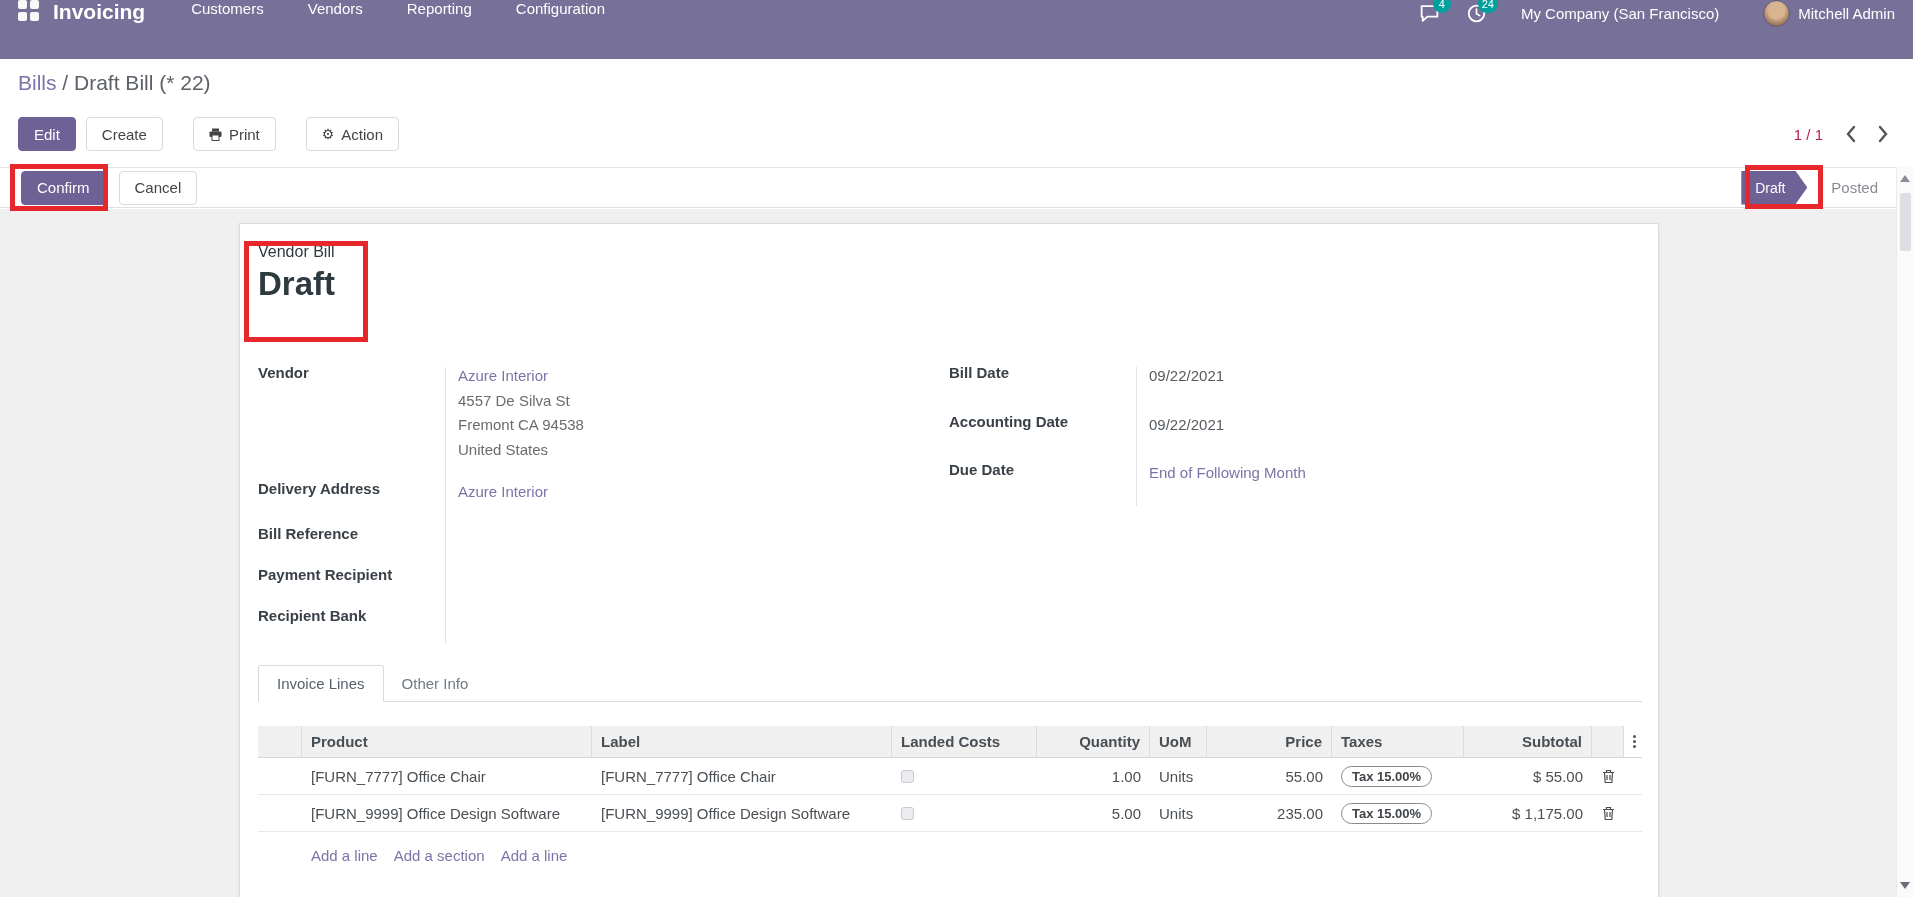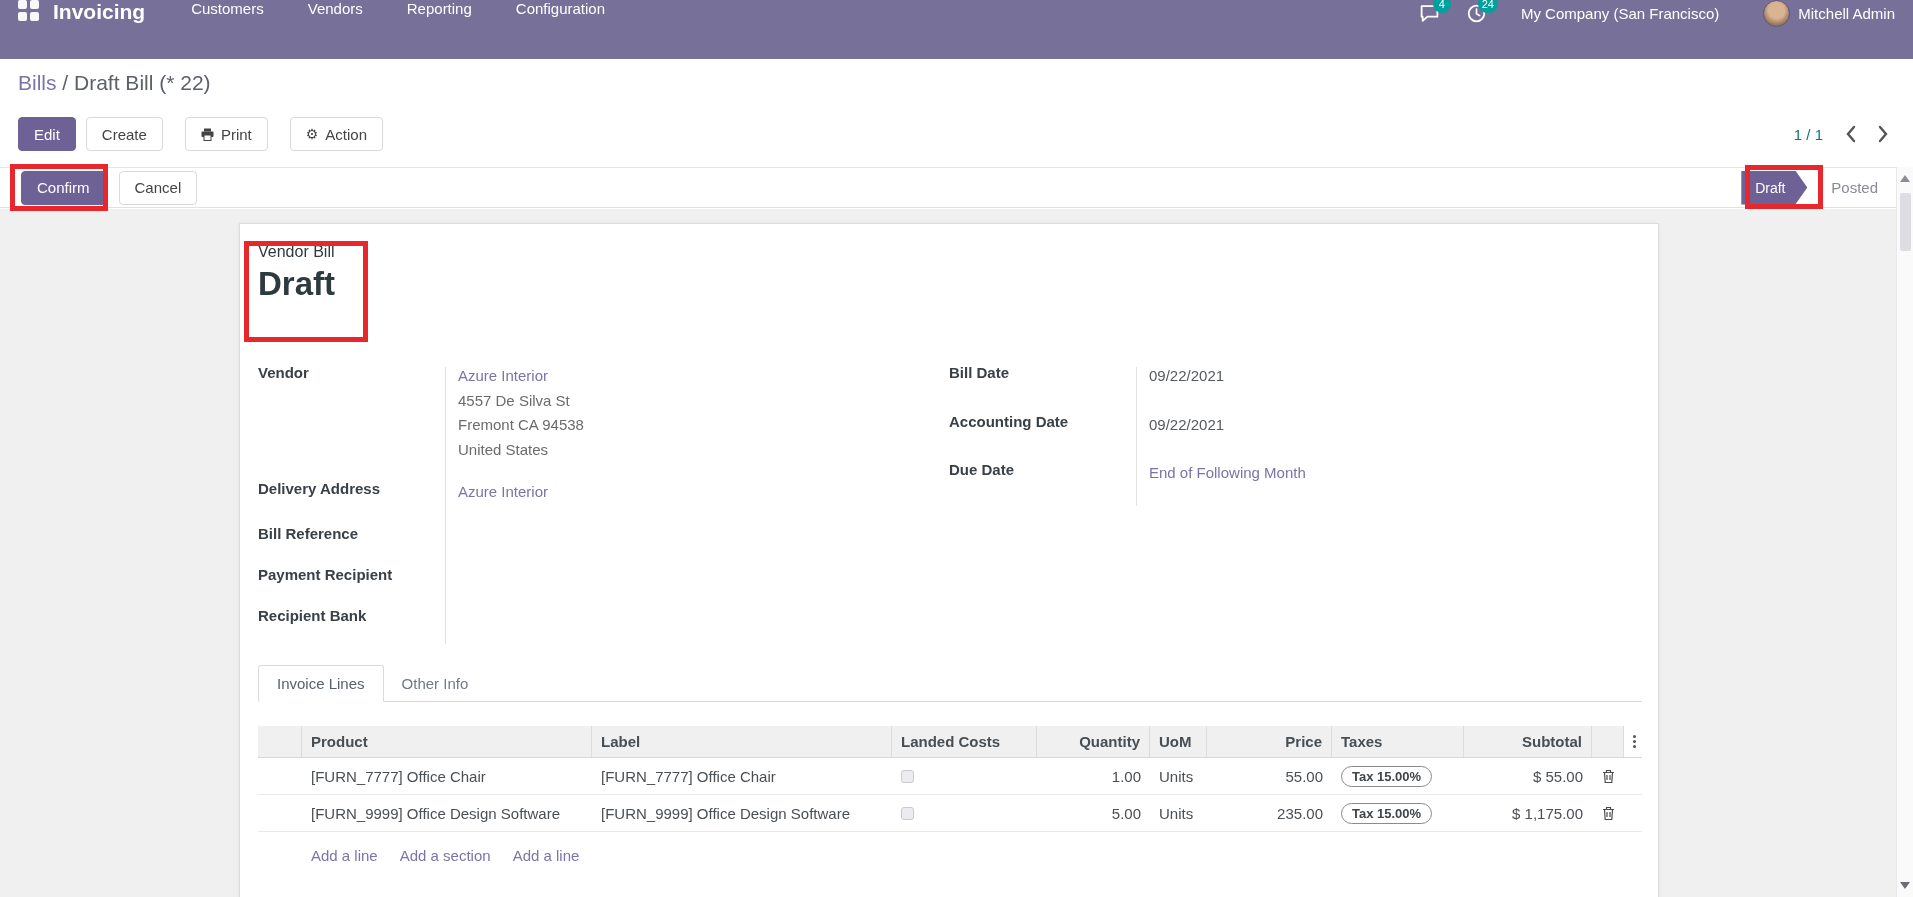--- a/index.html
+++ b/index.html
@@ -34,23 +34,23 @@
   .bc-parent{color:var(--link);cursor:pointer}
   .bc-sep,.bc-current{color:#5c6068}
 
   
   .toolbar-row{position:absolute;top:116px;left:18px;right:24px;height:36px;display:flex;align-items:center}
   .btn{display:inline-flex;align-items:center;gap:7px;height:34px;padding:0 15px;font-size:15px;
     border-radius:4px;border:1px solid #d9d9d9;background:#fff;color:#444;cursor:pointer;
     font-family:"Liberation Sans","DejaVu Sans",sans-serif}
   .btn.primary{background:var(--primary);border-color:var(--primary);color:#fff}
   .btn + .btn{margin-left:10px}
-  .btn.spaced{margin-left:22px}
+  .btn.spaced{margin-left:30px}
   .gear-glyph{font-family:"DejaVu Sans",sans-serif;font-size:14px;color:#444;line-height:1}
-  .pager{margin-left:auto;display:flex;align-items:center;gap:22px;font-size:15px;color:#0f766e}
+  .pager{margin-left:auto;display:flex;align-items:center;gap:22px;font-size:15px;color:#be185d}
   .pager .chev{display:inline-flex;cursor:pointer}
 
   
   .statusbar{position:absolute;top:167px;left:0;right:17px;height:41px;background:#fff;
     border-top:1px solid #e4e4e4;border-bottom:1px solid #e0e0e0;display:flex;align-items:center;padding-left:21px}
   .status-right{margin-left:auto;display:flex;align-items:center;gap:24px;padding-right:18px}
   .ribbon{position:relative;background:var(--primary);color:#fff;font-size:14px;height:34px;width:66px;
     display:flex;align-items:center;justify-content:center;padding-right:8px;cursor:pointer;
     clip-path:polygon(0 0,calc(100% - 12px) 0,100% 50%,calc(100% - 12px) 100%,0 100%)}
   .state-inactive{font-size:15px;color:#8a8a94;cursor:pointer}
@@ -99,21 +99,21 @@
   .c-trash{flex:none;width:32px;justify-content:center}
   .c-dots{flex:none;width:18px;background:#fff;border-right:none;justify-content:center}
   .th.c-dots{font-weight:normal}
   .checkbox{width:13px;height:13px;border:1px solid #c9c9d0;background:#ececf0;border-radius:3px;cursor:pointer}
   .tax-pill{display:inline-block;border:1px solid #8a8a8a;border-radius:20px;padding:2px 10px;
     font-size:13px;font-weight:bold;color:#40454a;cursor:pointer}
   .trash-btn{display:inline-flex;cursor:pointer}
   .vdots{position:relative;width:3px;height:13px;cursor:pointer}
   .vdots::before{content:"";position:absolute;left:0;top:0;width:3px;height:3px;border-radius:50%;
     background:#555;box-shadow:0 5px 0 #555,0 10px 0 #555}
-  .table-footer{display:flex;gap:22px;padding:15px 0 0 53px}
+  .table-footer{display:flex;gap:16px;padding:15px 0 0 53px}
   .table-footer span{color:var(--link);font-size:15px;cursor:pointer}
 
   
   .scrollbar{position:absolute;top:167px;right:0;width:17px;bottom:0;background:#fafafa;border-left:1px solid #e9e9e9}
   .sb-up{position:absolute;top:8px;left:3px;width:0;height:0;
     border-left:5px solid transparent;border-right:5px solid transparent;border-bottom:7px solid #8f8c99}
   .sb-thumb{position:absolute;top:26px;left:3px;width:11px;height:58px;background:#dedde4;border-radius:2px}
   .sb-down{position:absolute;bottom:8px;left:3px;width:0;height:0;
     border-left:5px solid transparent;border-right:5px solid transparent;border-top:7px solid #6f6a7a}
 

